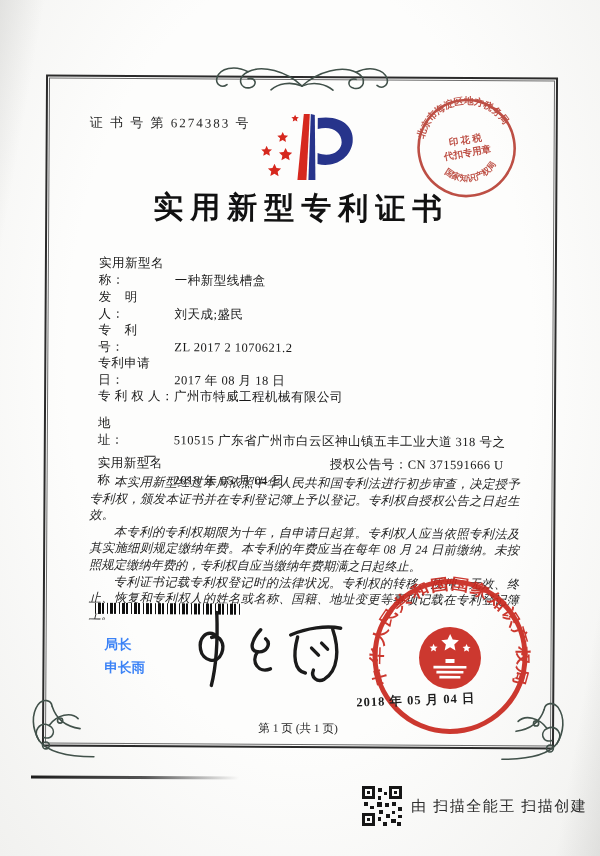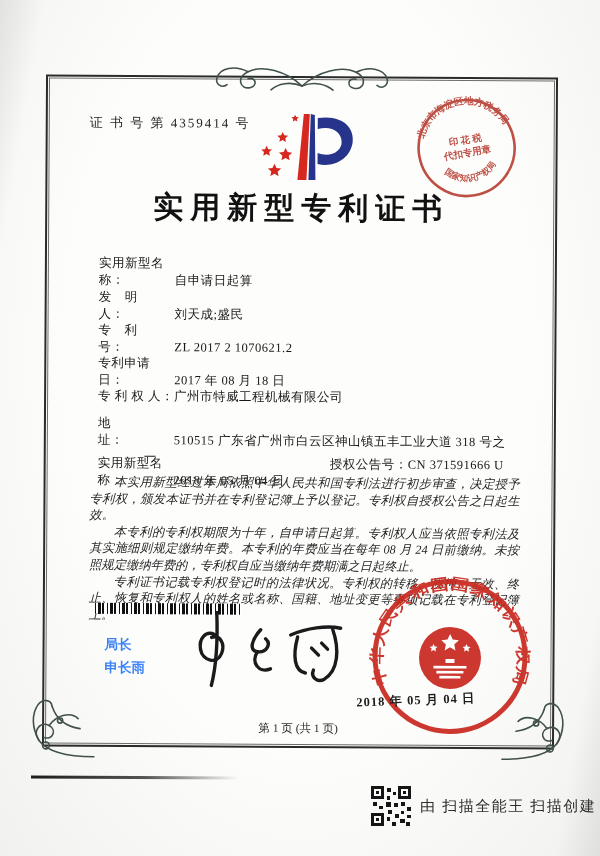--- a/index.html
+++ b/index.html
@@ -62,21 +62,21 @@
     font-size:12.5px;letter-spacing:1px;color:#1c1c1c;font-weight:600;
     transform:rotate(-2.5deg);
   }
   .page-label{position:absolute;left:0;top:645px;width:100%;text-align:center;font-size:11.5px;color:#2a2a2a;}
   
   .paper-edge{
     position:absolute;left:31px;top:776px;width:208px;height:2.5px;
     background:linear-gradient(90deg,#1c1c1c,#555 55%,rgba(120,120,120,0));
     transform:rotate(.3deg);
   }
-  .scan-credit{position:absolute;left:371px;top:786px;display:flex;align-items:center;gap:9px;}
+  .scan-credit{position:absolute;left:362px;top:786px;display:flex;align-items:center;gap:9px;}
   .scan-credit .txt{font-size:15px;letter-spacing:1.5px;color:#2e2e2e;font-weight:500;
     font-family:"Liberation Sans","DejaVu Sans",sans-serif;}
 </style>
 </head>
 <body>
 
 <div class="paper"></div>
 
 <div class="cert">
   <div class="frame-outer"></div>
@@ -86,21 +86,21 @@
     <g stroke="#41514a" fill="none" stroke-width="1.6" stroke-linecap="round">
       <path d="M116,27 C100,12 76,6 62,13 C50,19 54,31 64,29 C72,27 70,18 62,20"></path>
       <path d="M62,13 C48,6 34,10 31,19 C29,26 36,30 41,26"></path>
       <path d="M116,27 C104,22 92,25 85,31"></path>
       <path d="M116,27 C132,12 156,6 170,13 C182,19 178,31 168,29 C160,27 162,18 170,20"></path>
       <path d="M170,13 C184,6 198,10 201,19 C203,26 196,30 191,26"></path>
       <path d="M116,27 C128,22 140,25 147,31"></path>
     </g>
   </svg>
 
-  <div class="cert-no">证 书 号 第 4359414 号</div>
+  <div class="cert-no">证 书 号 第 6274383 号</div>
 
   <svg class="logo" width="100" height="80" viewBox="0 0 100 80">
 
     <g fill="#d6281e">
       <path d="M41,12 l1.8,3.8 4.2,.5 -3.1,2.8 .8,4.1 -3.7,-2.1 -3.7,2.1 .8,-4.1 -3.1,-2.8 4.2,-.5 Z" transform="scale(.62) translate(24,2)"></path>
       <path d="M28,26 l1.6,3.4 3.8,.4 -2.8,2.5 .7,3.7 -3.3,-1.9 -3.3,1.9 .7,-3.7 -2.8,-2.5 3.8,-.4 Z"></path>
       <path d="M12,40 l1.6,3.4 3.8,.4 -2.8,2.5 .7,3.7 -3.3,-1.9 -3.3,1.9 .7,-3.7 -2.8,-2.5 3.8,-.4 Z"></path>
       <path d="M31,42 l2,4.2 4.6,.5 -3.4,3.1 .9,4.5 -4.1,-2.3 -4.1,2.3 .9,-4.5 -3.4,-3.1 4.6,-.5 Z"></path>
       <path d="M20,58 l2,4.2 4.6,.5 -3.4,3.1 .9,4.5 -4.1,-2.3 -4.1,2.3 .9,-4.5 -3.4,-3.1 4.6,-.5 Z"></path>
     </g>
@@ -123,21 +123,21 @@
       <textPath href="#taxTop" startOffset="50%" text-anchor="middle">北京市海淀区地方税务局</textPath>
     </text>
     <text font-size="8.5" fill="#b5382c" font-weight="bold">
       <textPath href="#taxBottom" startOffset="50%" text-anchor="middle">国家知识产权局</textPath>
     </text>
     <text x="57" y="52" text-anchor="middle" font-size="9.5" fill="#b5382c" font-weight="bold">印 花 税</text>
     <text x="57" y="65" text-anchor="middle" font-size="9.5" fill="#b5382c" font-weight="bold">代扣专用章</text>
   </svg>
 
   <div class="row" style="top:180px">
-    <span class="lbl">实用新型名称：</span><span class="val">自申请日起算</span>
+    <span class="lbl">实用新型名称：</span><span class="val">一种新型线槽盒</span>
   </div>
   <div class="row" style="top:214px">
     <span class="lbl">发　明　人：</span><span class="val">刘天成;盛民</span>
   </div>
   <div class="row" style="top:247px">
     <span class="lbl">专　利　号：</span><span class="val">ZL 2017 2 1070621.2</span>
   </div>
   <div class="row" style="top:280px">
     <span class="lbl">专利申请日：</span><span class="val">2017 年 08 月 18 日</span>
   </div>

